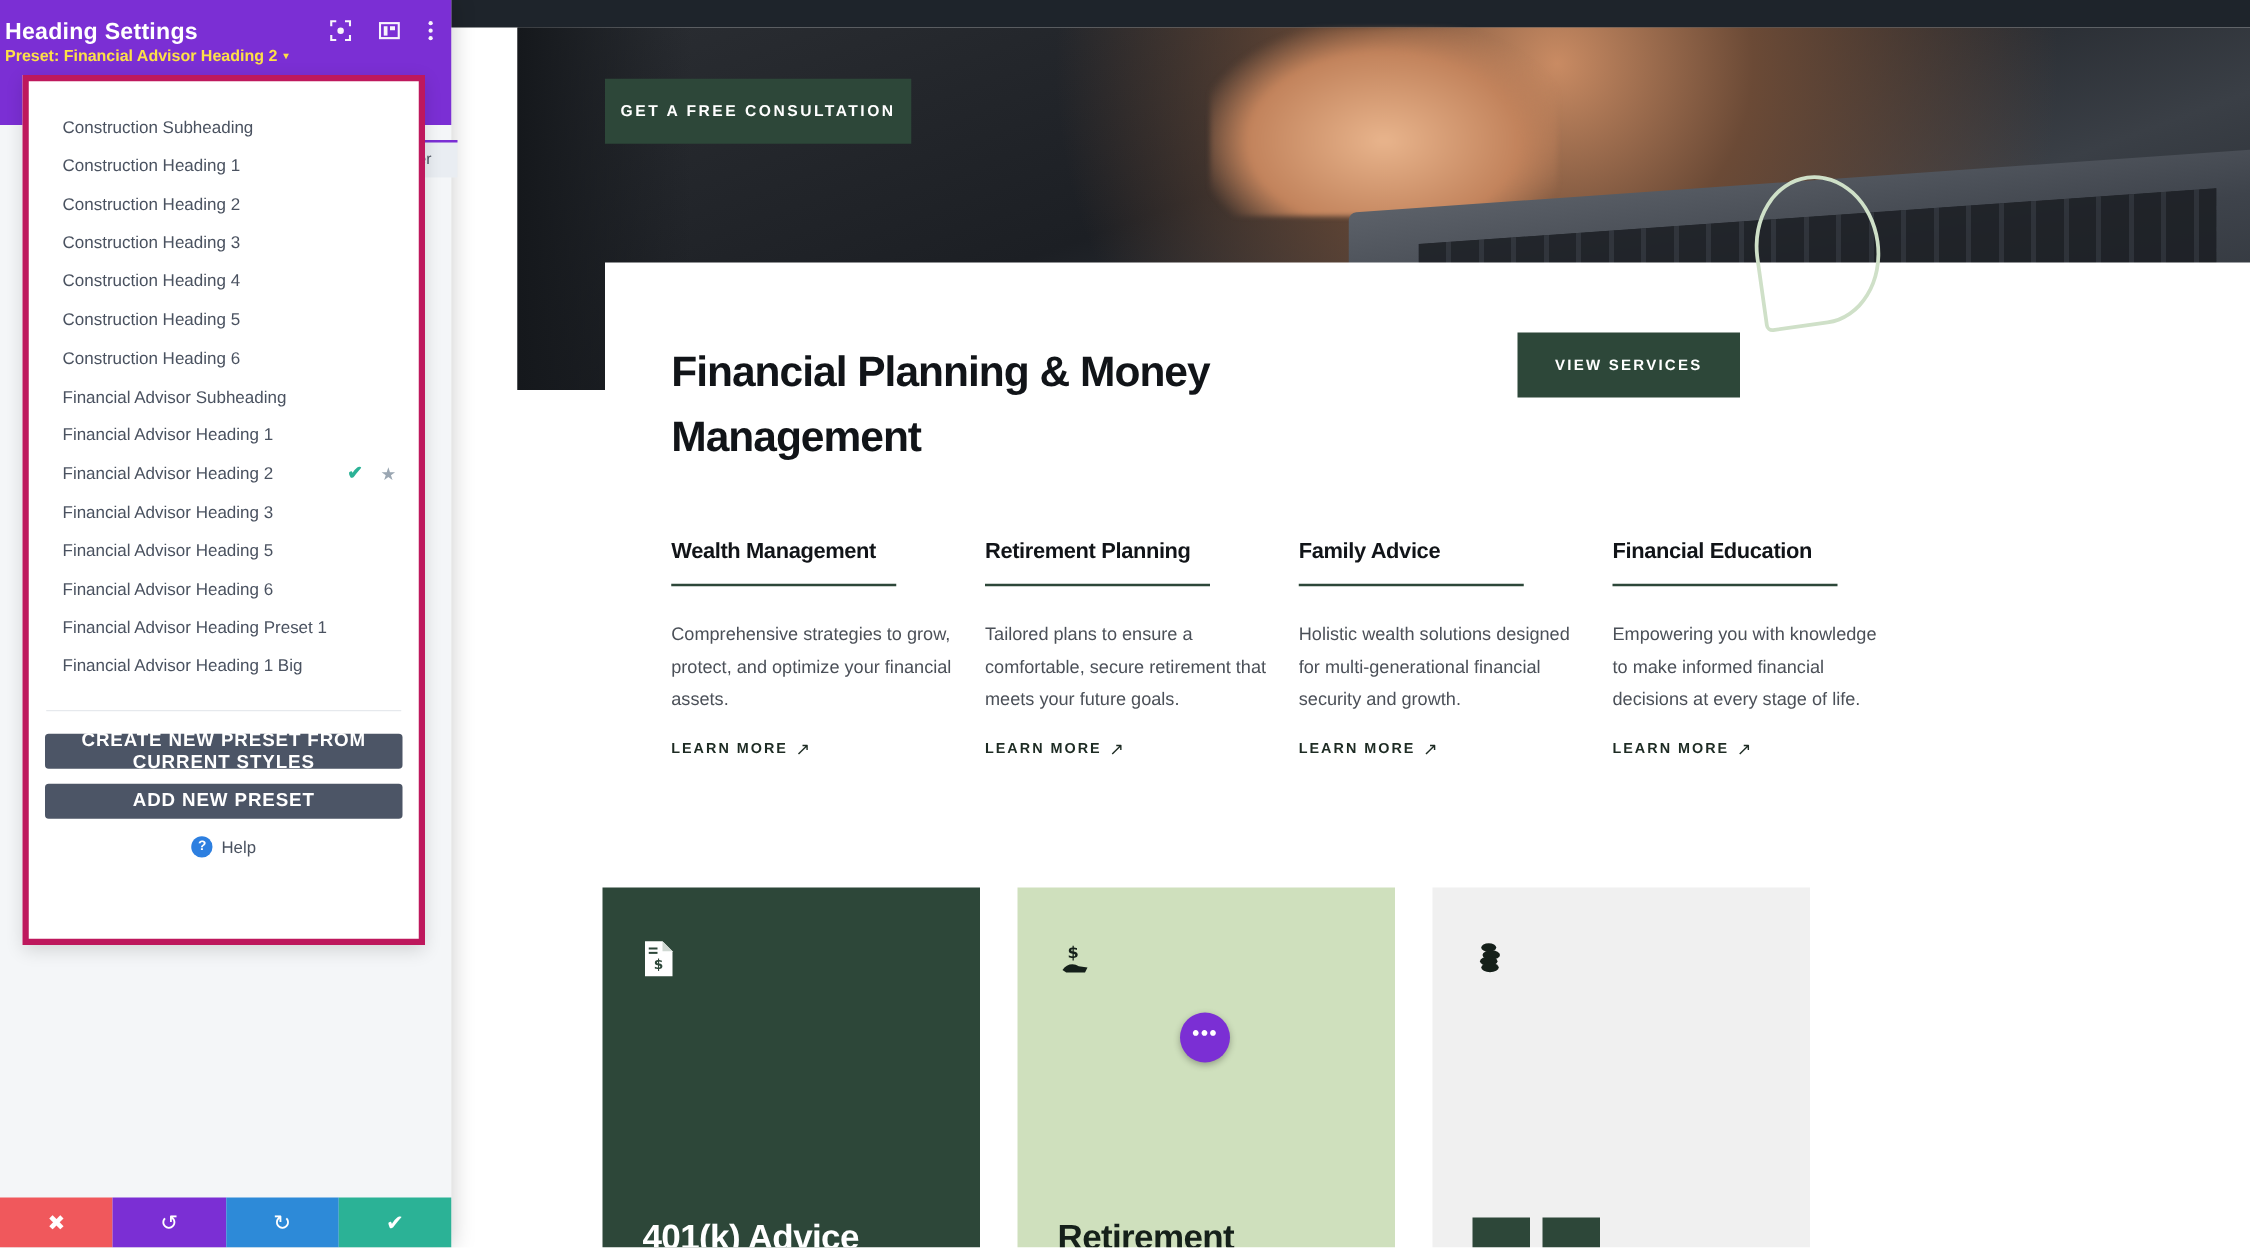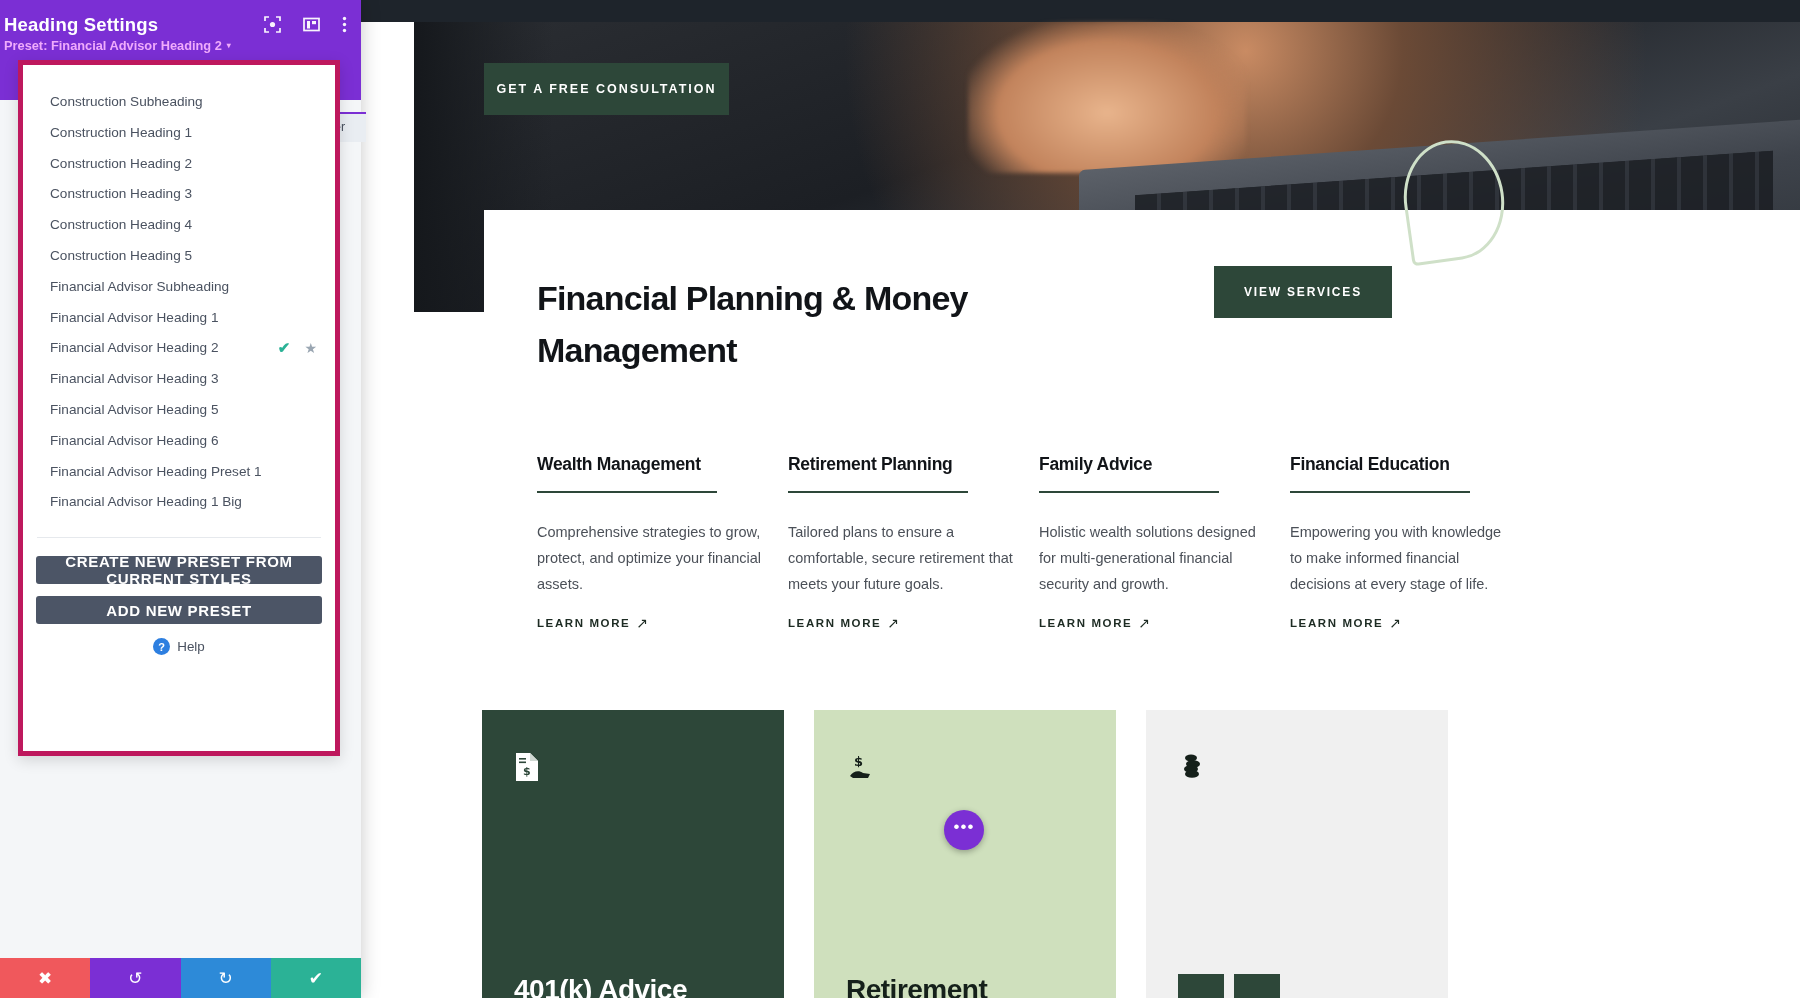--- a/index.html
+++ b/index.html
@@ -72,21 +72,21 @@
     color: #111418; letter-spacing: -0.8px;
   }
   .btn-view {
     position: absolute; left: 1214px; top: 266px; width: 178px; height: 52px;
     background: #2d4739; color: #ffffff;
     display: flex; align-items: center; justify-content: center;
     font-size: 12px; font-weight: 700; letter-spacing: 1.8px;
   }
 
   .svc-grid {
-    position: absolute; left: 537px; top: 454px; width: 1200px;
+    position: absolute; left: 537px; top: 430px; width: 1200px;
     display: grid; grid-template-columns: repeat(4, 226px); gap: 16px 25px;
   }
   .svc h3 {
     font-size: 17.5px; font-weight: 800; color: #111418; letter-spacing: -0.3px;
     margin-bottom: 16px; white-space: nowrap;
   }
   .svc .rule { width: 180px; height: 2px; background: #2d4739; margin-bottom: 26px; }
   .svc p {
     font-size: 14.5px; line-height: 26px; color: #4b5058; margin-bottom: 16px;
   }
@@ -126,21 +126,21 @@
   .panel {
     position: absolute; left: 0; top: 0; width: 361px; height: 998px;
     background: #f4f6f8; box-shadow: 0 0 18px rgba(0,0,0,.22);
   }
   .panel-header {
     position: absolute; left: 0; top: 0; width: 361px; height: 100px;
     background: #7b2fd4; color: #ffffff; padding: 14px 18px 0 4px;
   }
   .panel-title { font-size: 18.5px; font-weight: 700; letter-spacing: .2px; }
   .panel-preset {
-    font-size: 12.8px; font-weight: 600; color: #f0abfc; margin-top: 0;
+    font-size: 12.8px; font-weight: 600; color: #fde047; margin-top: 0;
     display: inline-flex; align-items: center; gap: 5px; cursor: pointer;
   }
   .caret { font-size: 8px; }
   .hdr-icons {
     position: absolute; right: 14px; top: 16px;
     display: flex; align-items: center; gap: 22px;
   }
   .hdr-icons .hi { opacity: .95; cursor: pointer; display:flex; }
 
   .panel-body-bg {
@@ -361,20 +361,23 @@
         <div class="dd-item">
           <span>Construction Heading 3</span>
         </div>
         <div class="dd-item">
           <span>Construction Heading 4</span>
         </div>
         <div class="dd-item">
           <span>Construction Heading 5</span>
         </div>
         <div class="dd-item">
+          <span>Construction Heading 6</span>
+        </div>
+        <div class="dd-item">
           <span>Financial Advisor Subheading</span>
         </div>
         <div class="dd-item">
           <span>Financial Advisor Heading 1</span>
         </div>
         <div class="dd-item">
           <span>Financial Advisor Heading 2</span>
           <span class="marks">
             <span class="chk">✔</span>
             <span class="star">★</span>

